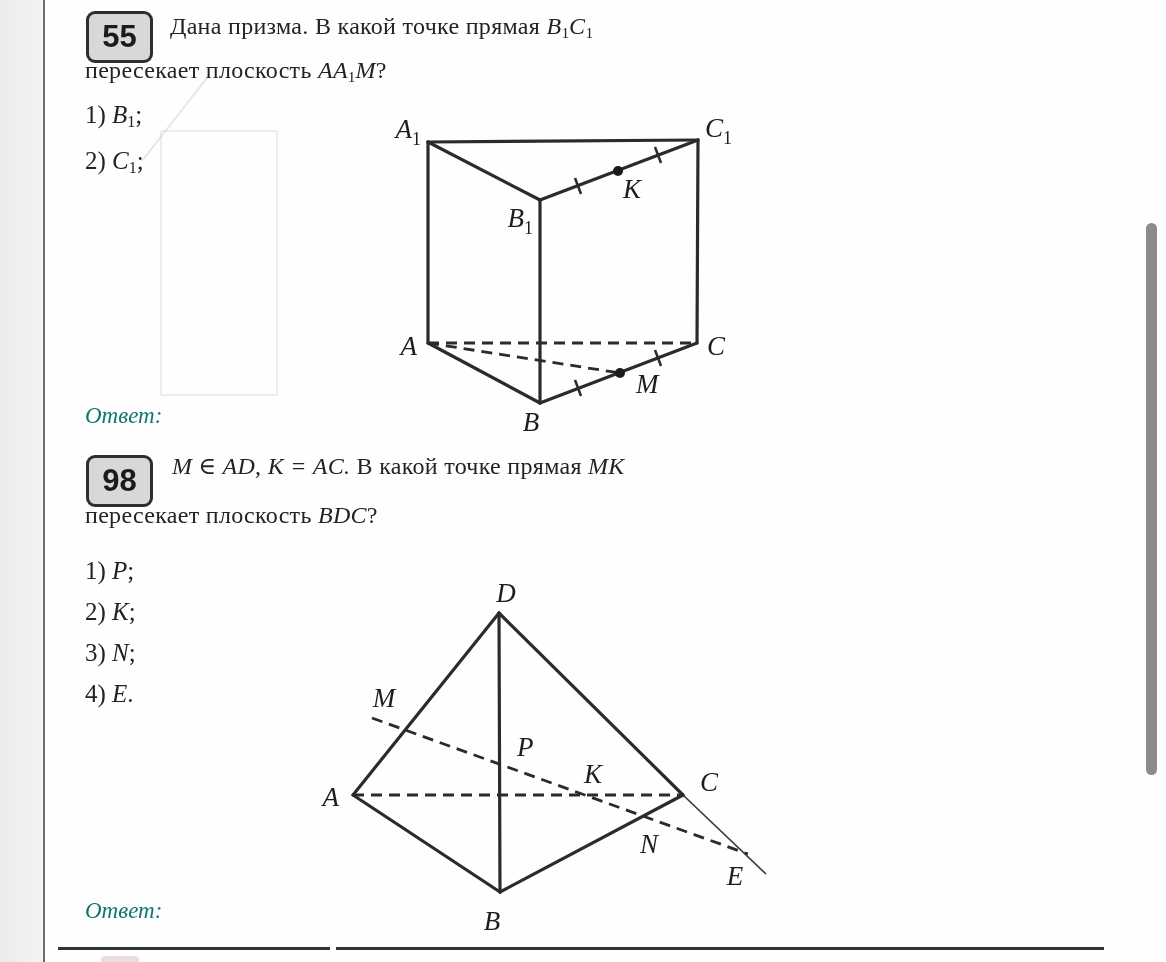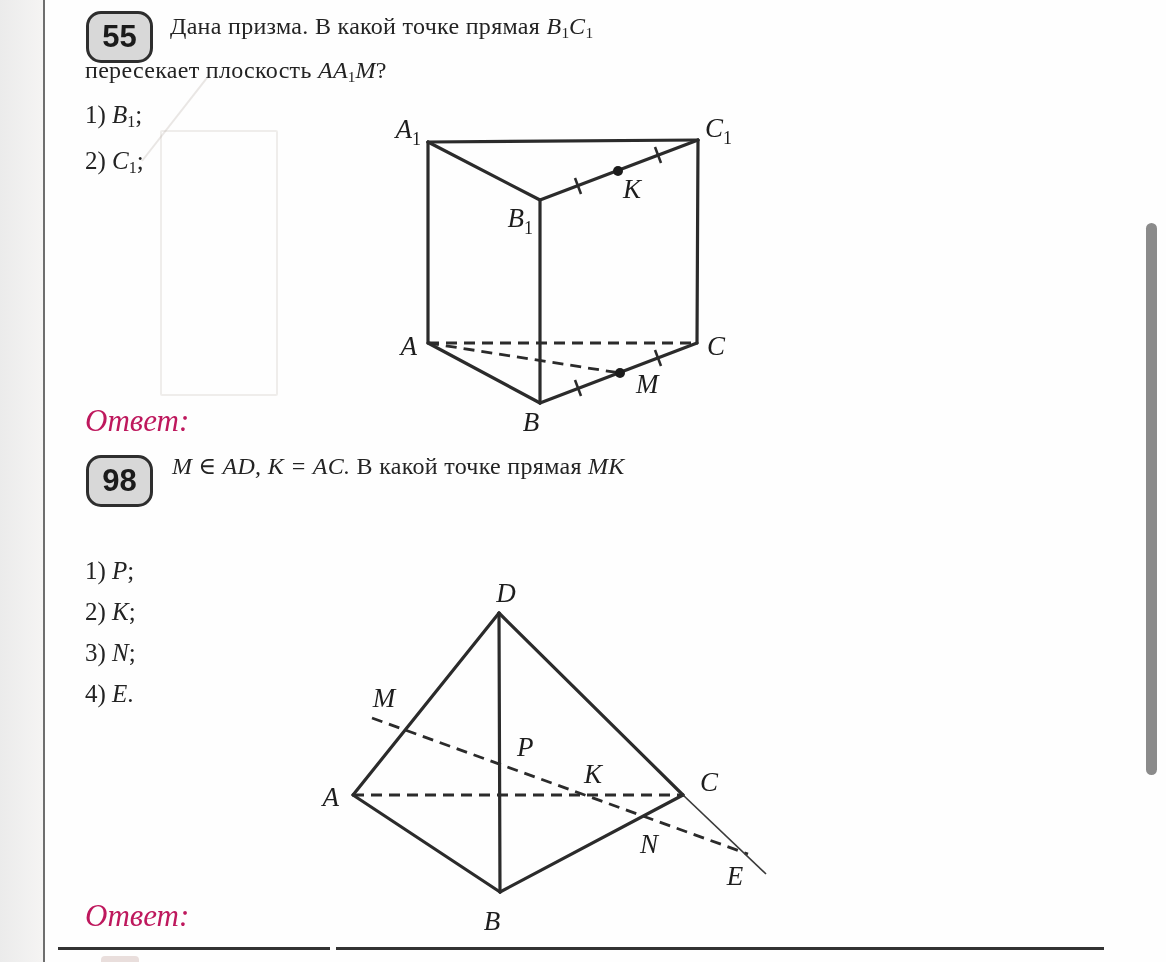--- a/index.html
+++ b/index.html
@@ -13,36 +13,36 @@
                 border-radius:6px;background:#8b8b8b;}
   
   .artifact-box{position:absolute;left:160px;top:130px;width:114px;height:262px;
                 border:2px solid rgba(170,160,150,0.18);border-radius:2px;}
   .artifact-diag{position:absolute;left:142px;top:160px;width:110px;height:2px;
                  background:rgba(170,160,150,0.25);transform:rotate(-52deg);transform-origin:left center;}
   .next-badge-sliver{position:absolute;left:101px;top:956px;width:38px;height:6px;
                      background:#e9dedc;border-radius:4px 4px 0 0;}
   
   .badge{position:absolute;width:61px;height:46px;background:#d8d8d8;border:3px solid #2e2e2e;
-         border-radius:15px;display:flex;align-items:center;justify-content:center;
+         border-radius:9px;display:flex;align-items:center;justify-content:center;
          font-family:"Liberation Sans","DejaVu Sans",sans-serif;font-weight:bold;font-size:31px;color:#1b1b1b;}
   .badge55{left:86px;top:11px;}
   .badge57{left:86px;top:455px;}
   
   .tline{position:absolute;font-size:24px;letter-spacing:0.3px;white-space:nowrap;color:#232323;}
   .math{font-style:italic;}
   .sub{font-size:64%;font-style:normal;vertical-align:-0.25em;letter-spacing:0;}
   .p55-l1{left:170px;top:13px;}
   .p55-l2{left:85px;top:57px;}
   .p57-l1{left:172px;top:452px;}
   .p57-l2{left:85px;top:502px;}
   .options{position:absolute;font-size:25px;line-height:39px;color:#232323;}
   .options55{left:85px;top:95px;}
   .options57{left:85px;top:550px;line-height:41px;}
-  .answer{position:absolute;font-size:31px;font-style:italic;color:#be185d;}
+  .answer{position:absolute;font-size:23px;font-style:italic;color:#0f766e;}
   .answer55{left:85px;top:403px;}
   .answer57{left:85px;top:898px;}
   
   .fig{position:absolute;}
   .fig55{left:375px;top:105px;}
   .fig57{left:300px;top:565px;}
   .edge{stroke:#2b2b2b;stroke-width:3.2;fill:none;stroke-linecap:round;}
   .edge-thin{stroke:#3a3a3a;stroke-width:1.7;fill:none;}
   .dashed{stroke:#2b2b2b;stroke-width:2.8;fill:none;stroke-dasharray:11 7;}
   .tick{stroke:#2b2b2b;stroke-width:2.6;}
@@ -110,20 +110,23 @@
     <text class="figlabel" x="707" y="355" text-anchor="start">C</text>
     <text class="figlabel" x="531" y="431" text-anchor="middle">B</text>
     <text class="figlabel" x="636" y="393" text-anchor="start">M</text>
   </svg>
 
   <div class="badge badge57">98</div>
 
   <div class="tline p57-l1">
     <span class="math">M ∈ AD, K = AC.</span><span> В какой точке прямая </span><span class="math">MK</span>
   </div>
+  <div class="tline p57-l2">
+    <span>пересекает плоскость </span><span class="math">BDC</span><span>?</span>
+  </div>
 
   <div class="options options57">
     <div><span>1) </span><span class="math">P</span><span>;</span></div>
     <div><span>2) </span><span class="math">K</span><span>;</span></div>
     <div><span>3) </span><span class="math">N</span><span>;</span></div>
     <div><span>4) </span><span class="math">E</span><span>.</span></div>
   </div>
 
   <div class="answer answer57">Ответ:</div>
 

